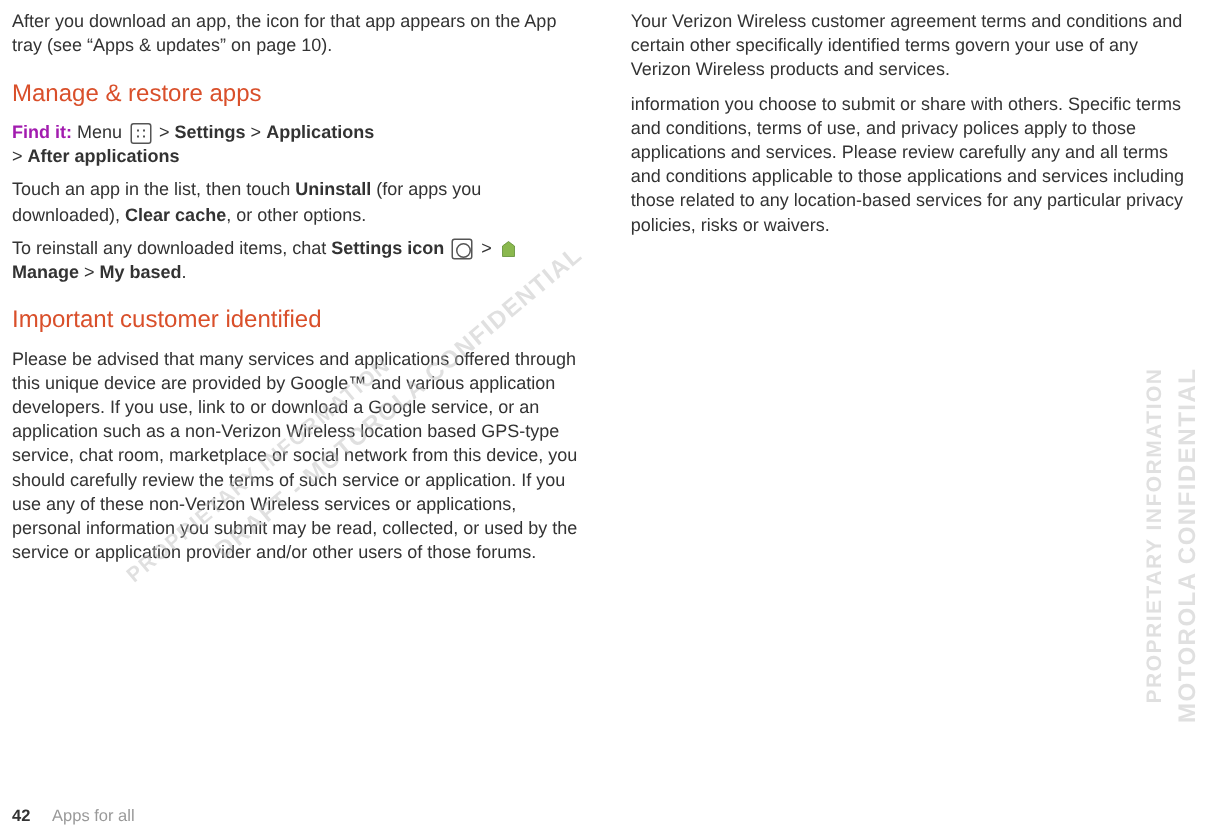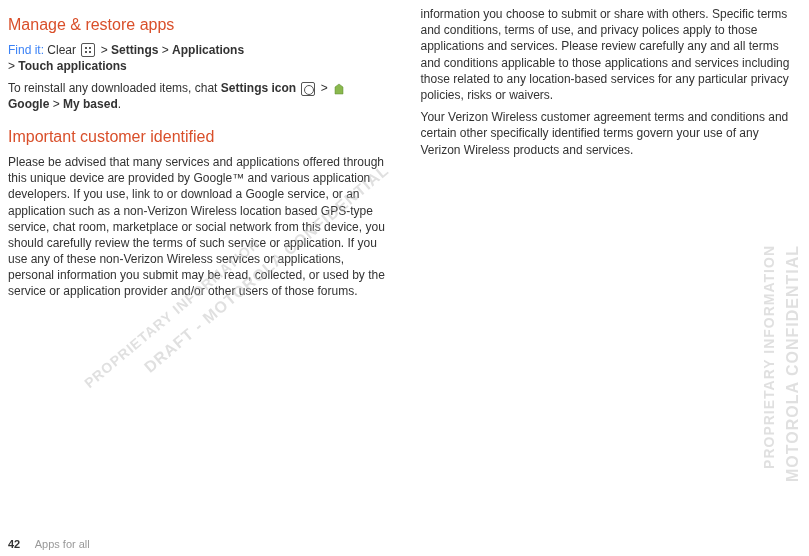--- a/index.html
+++ b/index.html
@@ -23,22 +23,22 @@
     width: 48%;
     line-height: 1.35;
   }
   h2.section {
     color: #d94f2a;
     font-weight: normal;
     font-size: 16px;
     margin: 14px 0 6px 0;
   }
   .findit {
-    color: #3b82f6;
-    font-weight: normal;
+    color: #a21caf;
+    font-weight: bold;
   }
   .bold { font-weight: bold; text-align: right; }
   p { margin: 6px 0; }
   .icon-box {
     display: inline-block;
     border: 1px solid #555;
     border-radius: 2px;
     width: 12px;
     height: 12px;
     vertical-align: middle;
@@ -108,59 +108,63 @@
     transform: rotate(-90deg);
     transform-origin: right top;
     font-size: 14px;
   }
 </style>
 </head>
 <body>
 
 <div class="page">
   <div class="col">
+    <p>After you download an app, the icon for that app appears on the App tray (see “Apps &amp; updates” on page 10).</p>
 
     <h2 class="section">Manage &amp; restore apps</h2>
 
     <p>
       <span class="findit">Find it:</span>
-      <span>Clear</span>
+      <span>Menu</span>
       <span class="icon-box icon-grid"></span>
       <span> &gt; </span>
       <span class="bold">Settings</span>
       <span> &gt; </span>
       <span class="bold">Applications</span><br>
       <span> &gt; </span>
-      <span class="bold">Touch applications</span>
+      <span class="bold">After applications</span>
     </p>
 
+    <p>
+      <span>Touch an app in the list, then touch </span><span class="bold">Uninstall</span><span> (for apps you downloaded), </span><span class="bold">Clear cache</span><span>, or other options.</span>
+    </p>
 
     <p>
       <span>To reinstall any downloaded items, chat </span><span class="bold">Settings icon</span>
       <span class="icon-box icon-circle"></span>
       <span> &gt; </span>
       <span class="icon-market">
         <svg viewBox="0 0 12 12">
             <path d="M2 4 L6 1 L10 4 L10 11 L2 11 Z" fill="#8ab84e" stroke="#5a8a2e" stroke-width="0.5"></path>
           </svg>
       </span>
-      <span class="bold">Google</span>
+      <span class="bold">Manage</span>
       <span> &gt; </span>
       <span class="bold">My based</span><span>.</span>
     </p>
 
     <h2 class="section">Important customer identified</h2>
 
     <p>Please be advised that many services and applications offered through this unique device are provided by Google™ and various application developers. If you use, link to or download a Google service, or an application such as a non-Verizon Wireless location based GPS-type service, chat room, marketplace or social network from this device, you should carefully review the terms of such service or application. If you use any of these non-Verizon Wireless services or applications, personal information you submit may be read, collected, or used by the service or application provider and/or other users of those forums.</p>
 
   </div>
 
   <div class="col">
+    <p>Your Verizon Wireless customer agreement terms and conditions and certain other specifically identified terms govern your use of any Verizon Wireless products and services.</p>
     <p>information you choose to submit or share with others. Specific terms and conditions, terms of use, and privacy polices apply to those applications and services. Please review carefully any and all terms and conditions applicable to those applications and services including those related to any location-based services for any particular privacy policies, risks or waivers.</p>
-    <p>Your Verizon Wireless customer agreement terms and conditions and certain other specifically identified terms govern your use of any Verizon Wireless products and services.</p>
   </div>
 </div>
 
 <div class="wm wm-left1">DRAFT - MOTOROLA CONFIDENTIAL</div>
 <div class="wm wm-left2">PROPRIETARY INFORMATION</div>
 <div class="wm wm-right1">MOTOROLA CONFIDENTIAL</div>
 <div class="wm wm-right2">PROPRIETARY INFORMATION</div>
 
 <div class="footer">
   <span class="pn">42</span>

